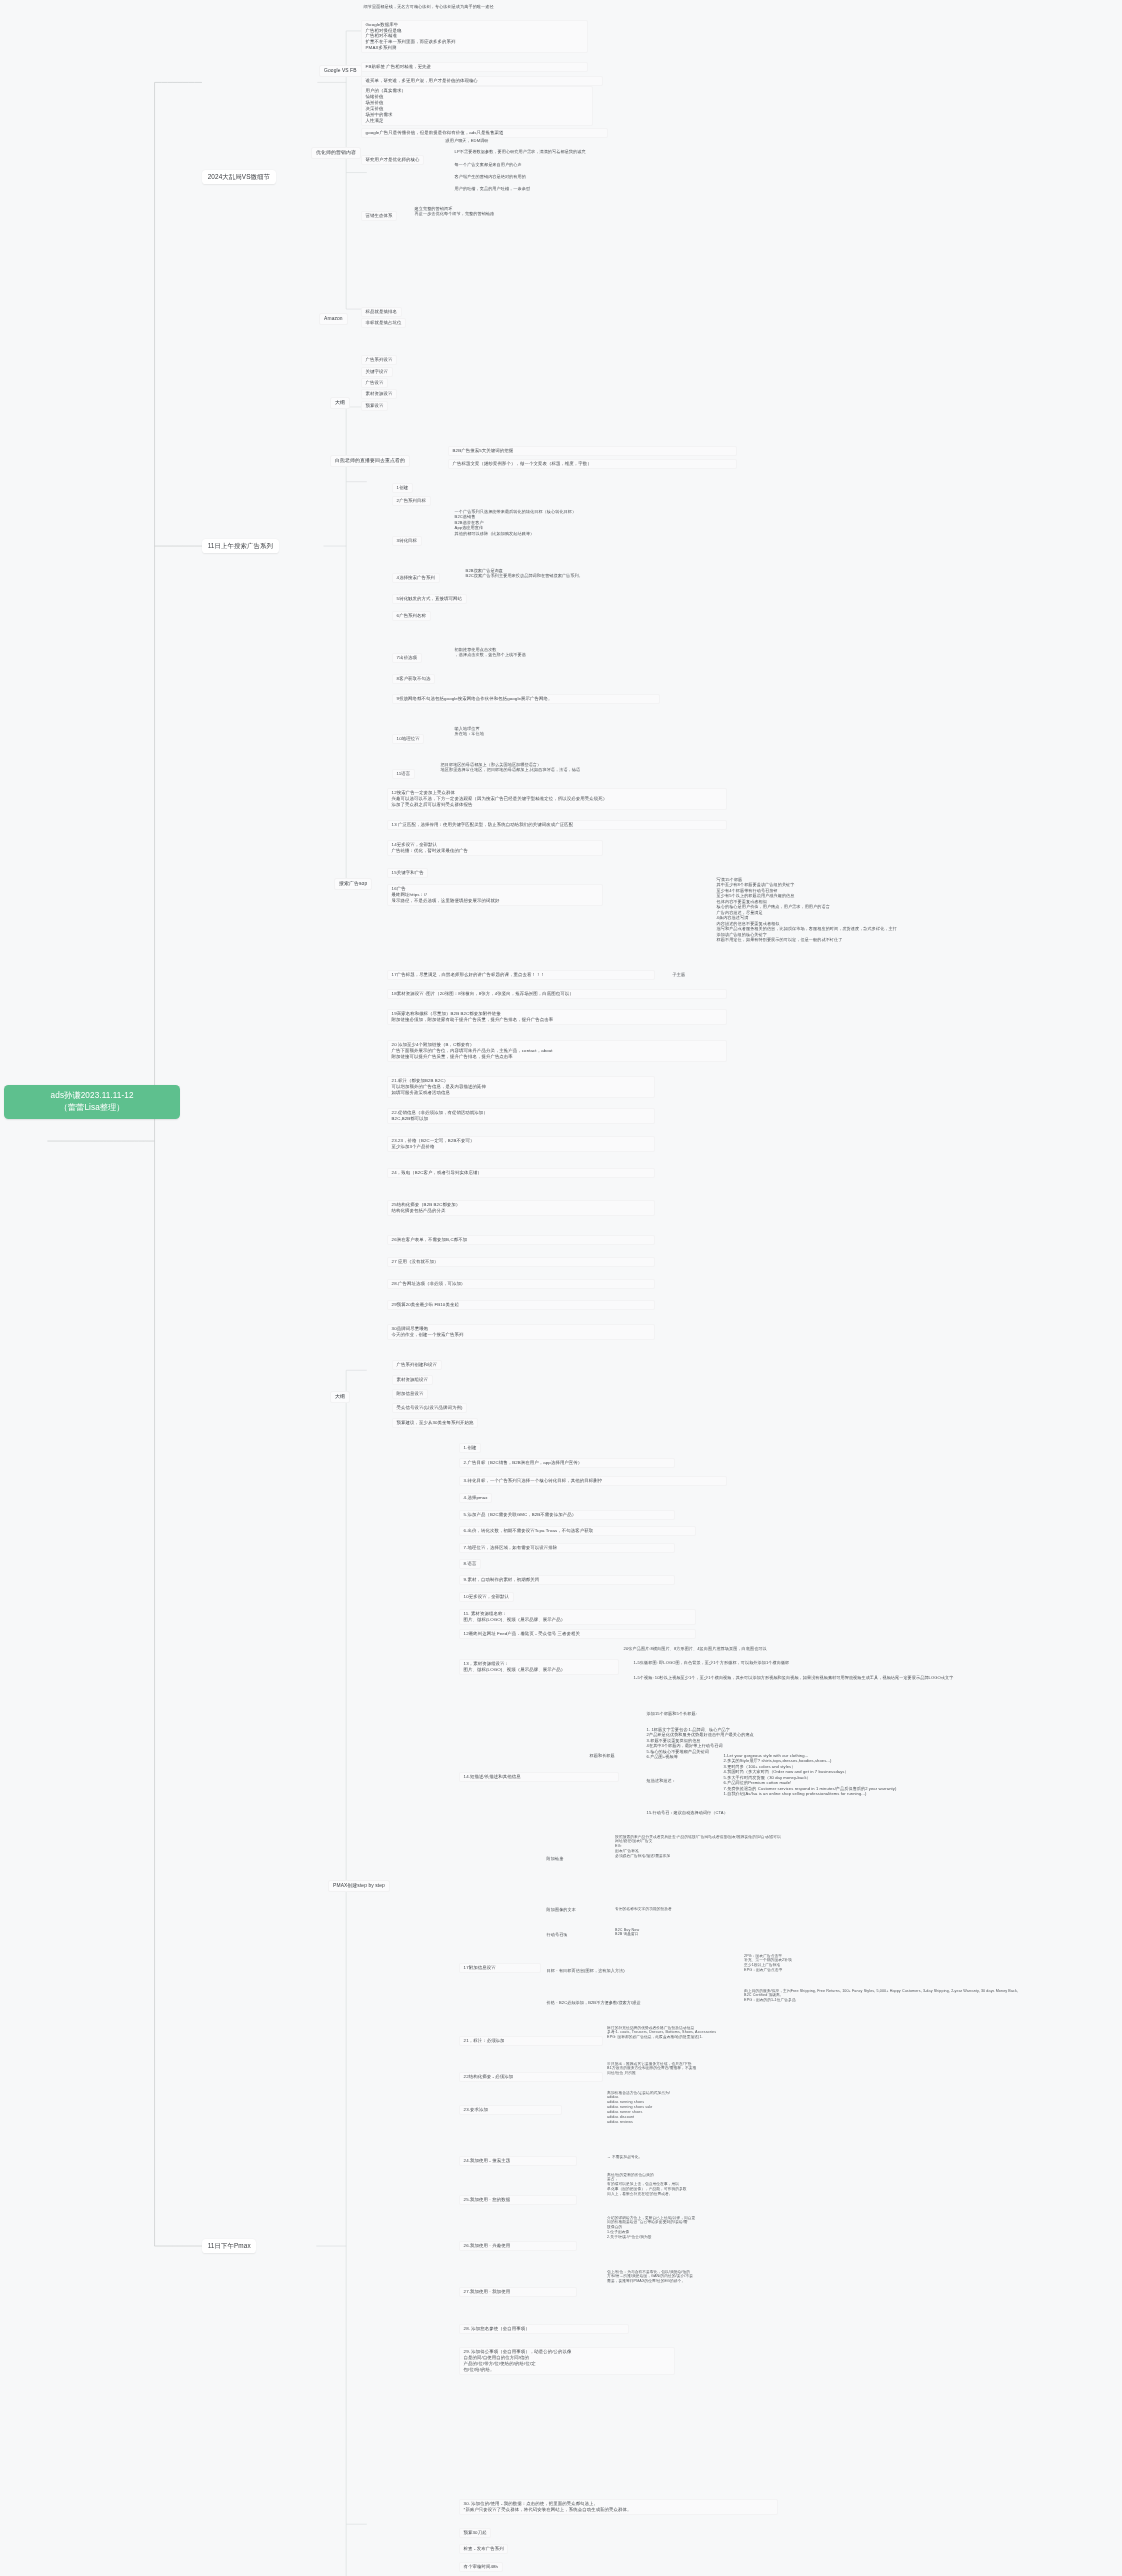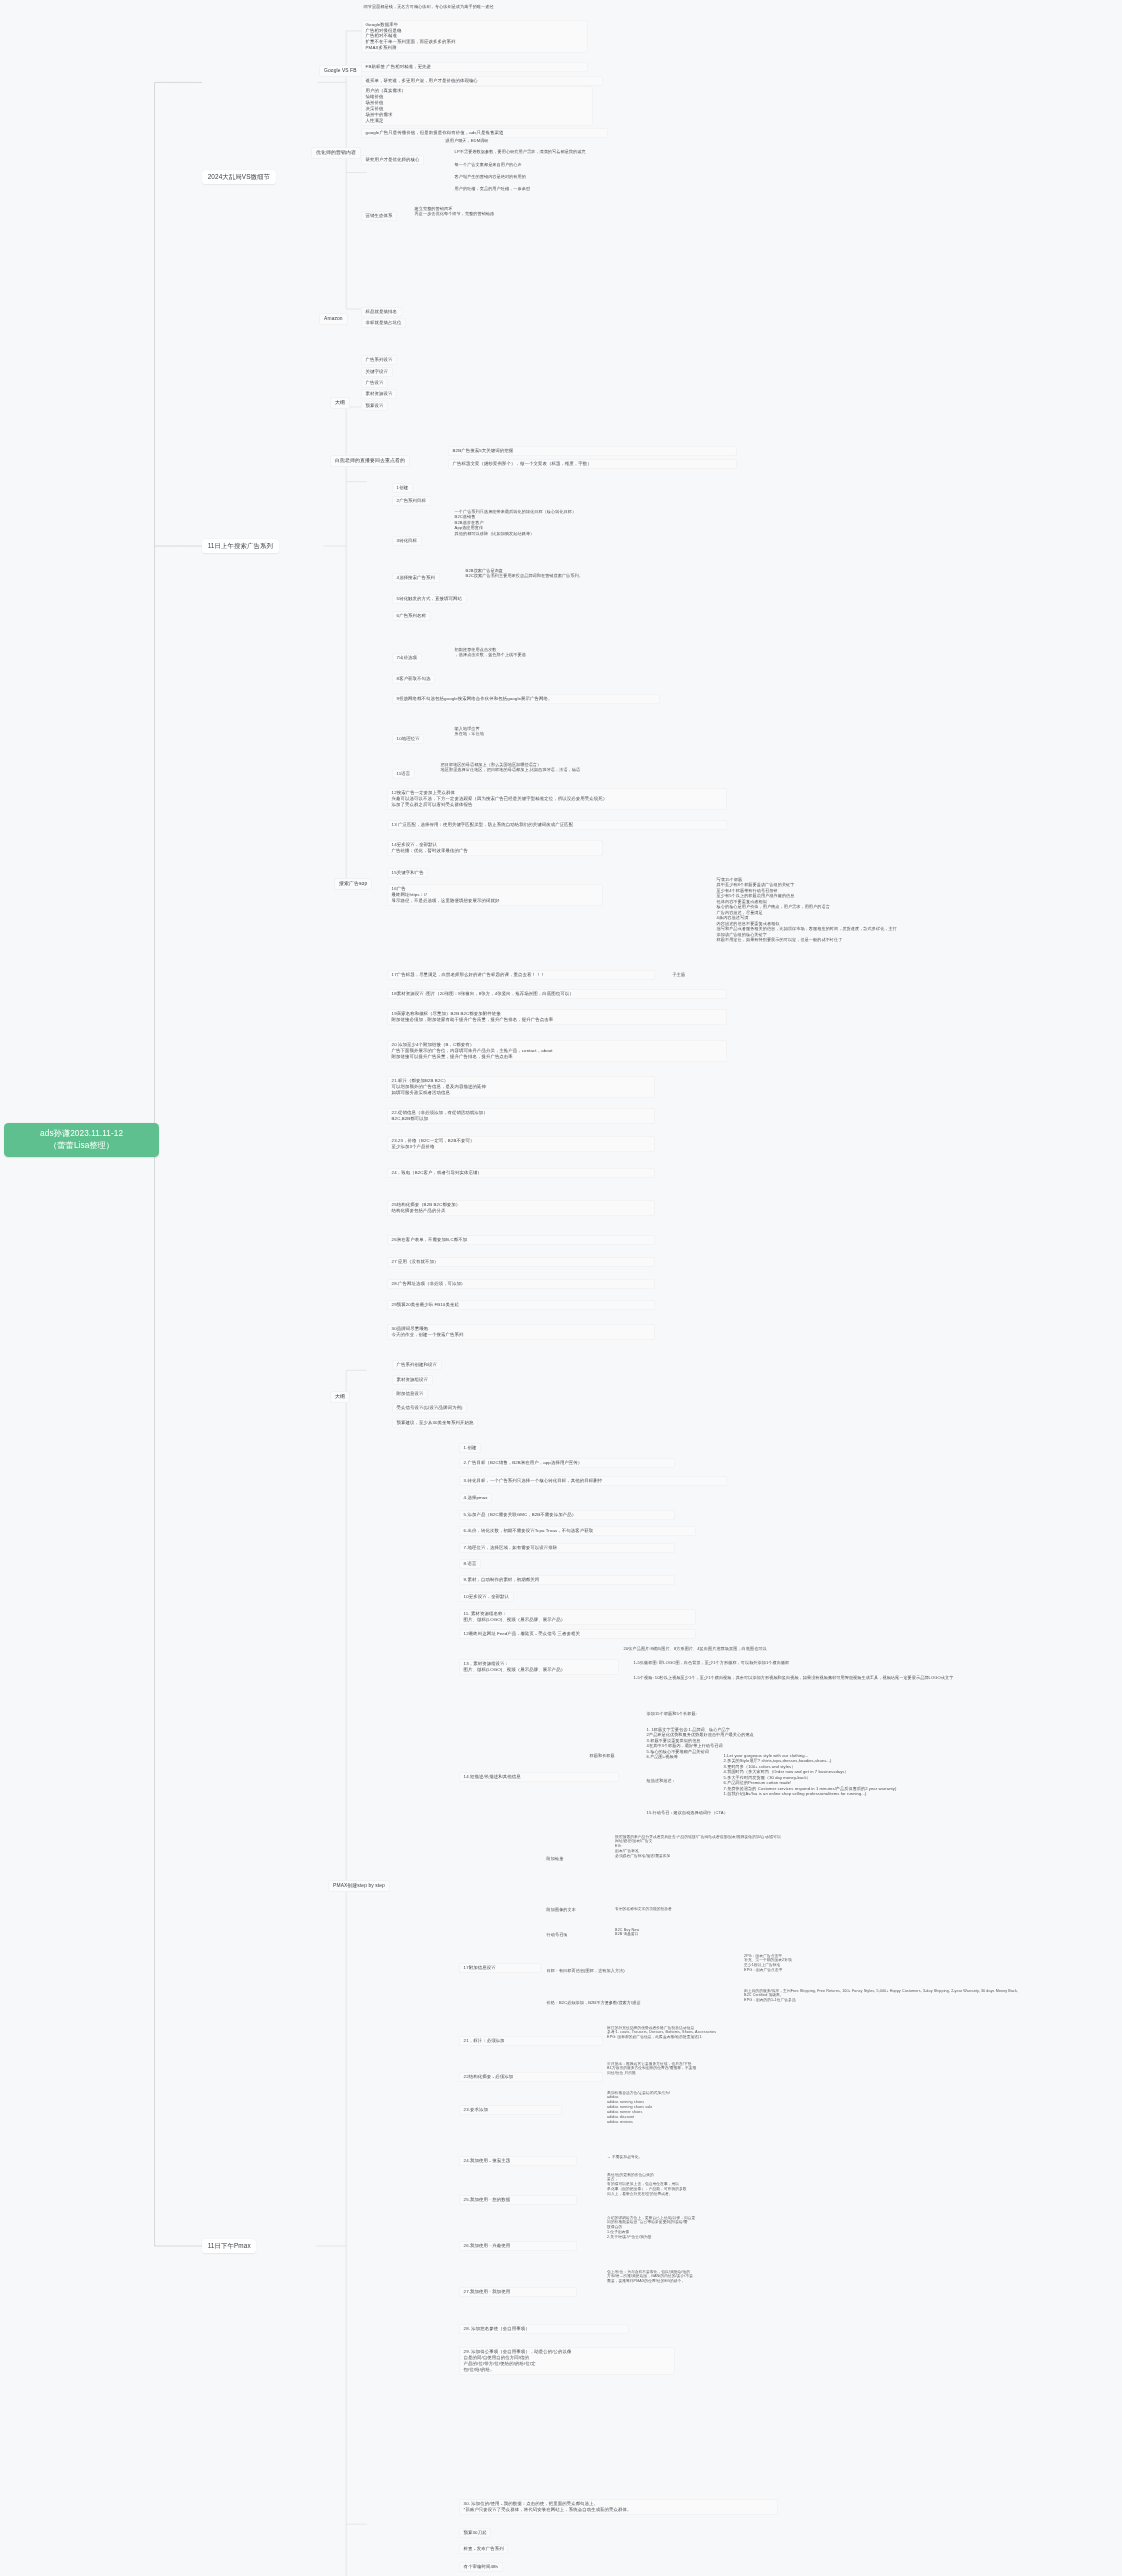--- a/index.html
+++ b/index.html
@@ -115,21 +115,21 @@
       <path d="M614 4360 L672 4360"></path>
       <path d="M672 2660 L672 5300"></path>
       <path d="M672 2660 L712 2660"></path>
       <path d="M672 3660 L712 3660"></path>
       <path d="M672 4900 L712 4900"></path>
       <path d="M672 5130 L712 5130"></path>
       <path d="M672 5300 L712 5300"></path>
     </g>
   </svg>
 
-  <div class="node root" style="left:4.1px; top:1123px; width:155px;">ads孙谦2023.11.11-12
+  <div class="node root" style="left:4.1px; top:1085px; width:176px;">ads孙谦2023.11.11-12
 （蕾蕾Lisa整理）</div>
 
   <div class="node lvl1" style="left:202px; top:170px;">2024大乱局VS微细节</div>
 
   <div class="node lvl4" style="left:361px; top:3.1px; width:232px;">细节里面都是钱，无名方可精心练剑，专心练剑是成为高手的唯一途径</div>
 
   <div class="node lvl2" style="left:319px; top:65px;">Google VS FB</div>
   <div class="node lvl3" style="left:361px; top:19.6px; width:227px;">Google数据库牛
 广告相对慢但是稳
 广告相对不精准

